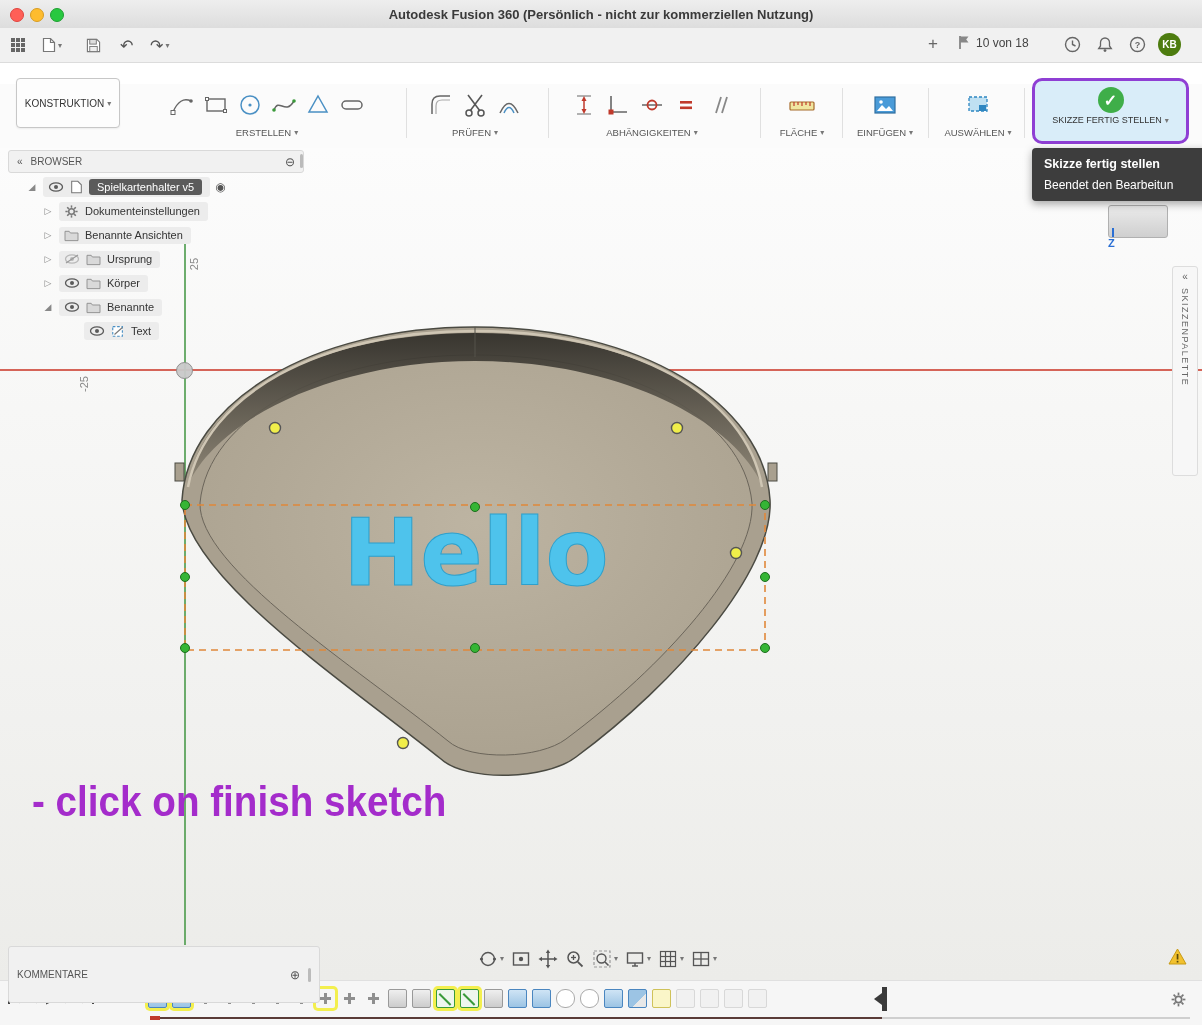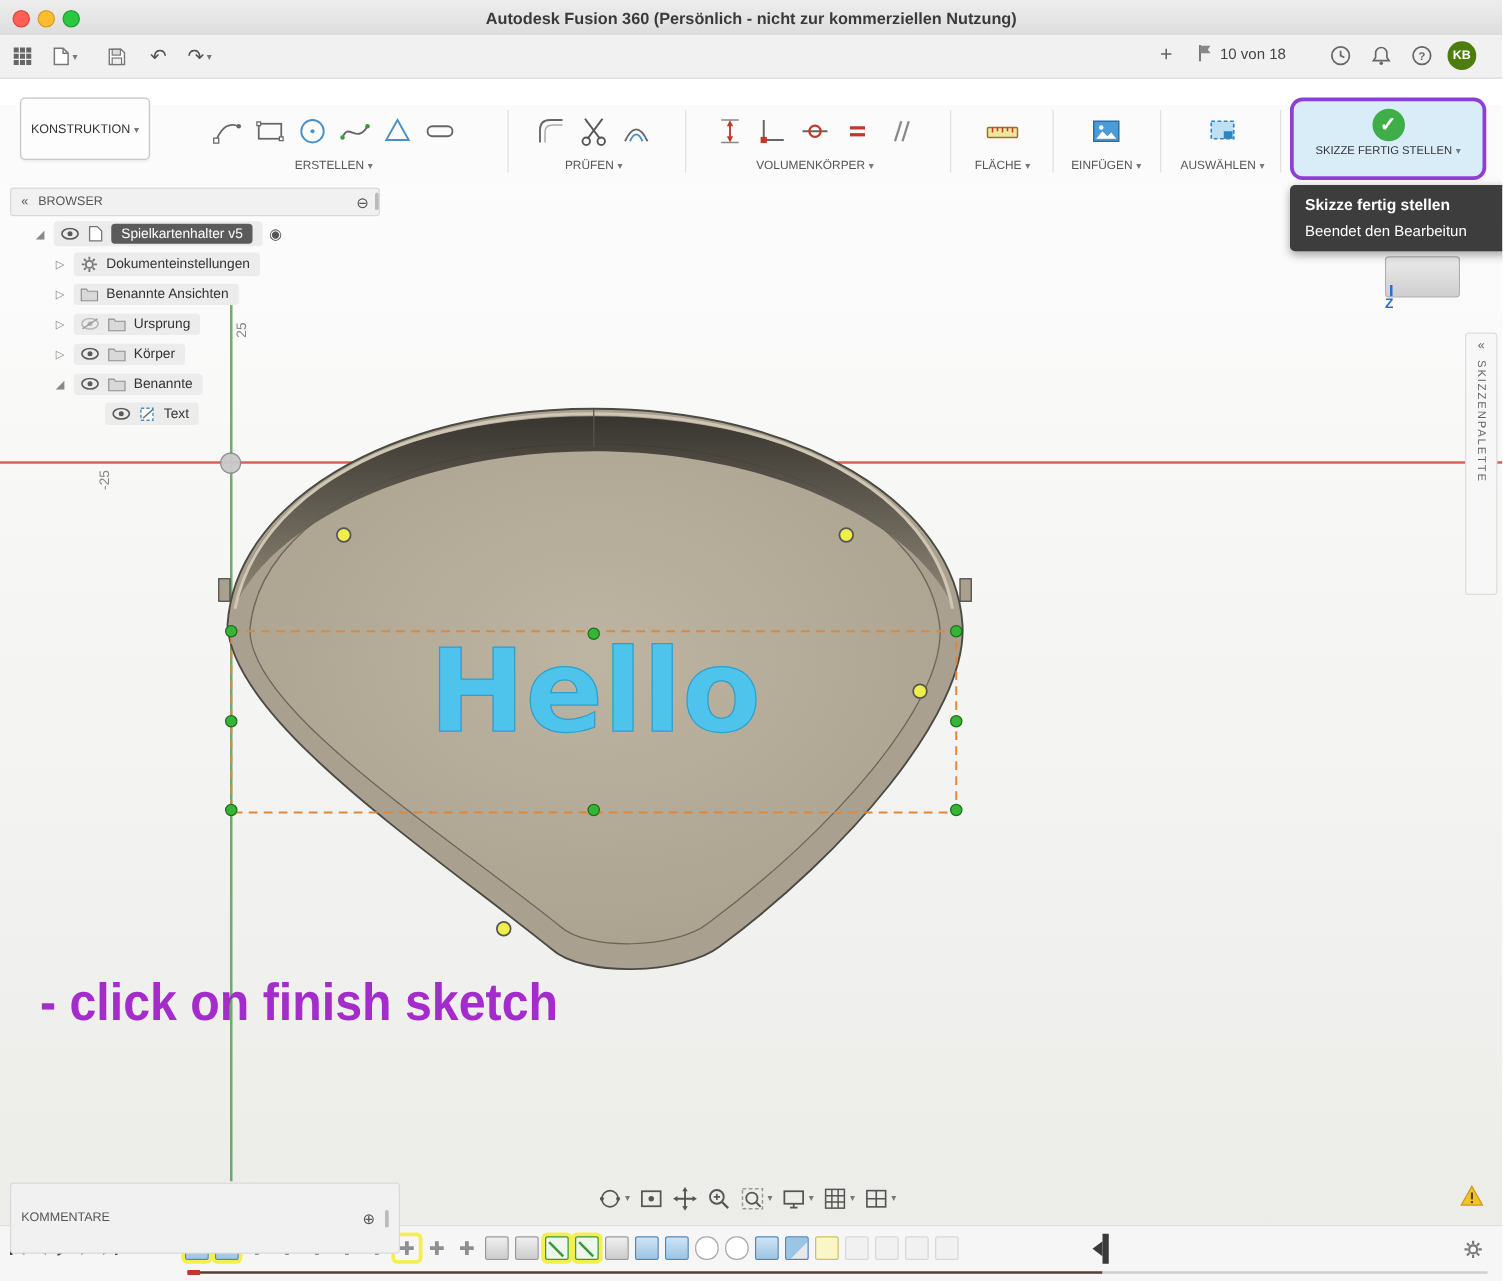--- a/index.html
+++ b/index.html
@@ -344,21 +344,21 @@
           </svg>
         </span>
       <span class="rtool">
           <svg width="26" height="26" viewBox="0 0 26 26">
             <line x1="9" y1="21" x2="14" y2="5" stroke="#888" stroke-width="1.8"></line>
             <line x1="15" y1="21" x2="20" y2="5" stroke="#888" stroke-width="1.8"></line>
           </svg>
         </span>
     </div>
     <div class="rlabel">
-      <span>VOLUMENKÖRPER</span>
+      <span>ABHÄNGIGKEITEN</span>
         <span class="cd">▾</span>
     </div>
   </div>
   <div class="vsep" style="left:760px"></div>
 
   <div class="rgroup" style="left:766px;width:72px;">
     <div class="rrow">
       <span class="rtool">
           <svg width="28" height="26" viewBox="0 0 28 26">
             <rect x="2" y="10" width="24" height="8" rx="1" fill="#f0e6a0" stroke="#a66a2a" stroke-width="1.2"></rect>

